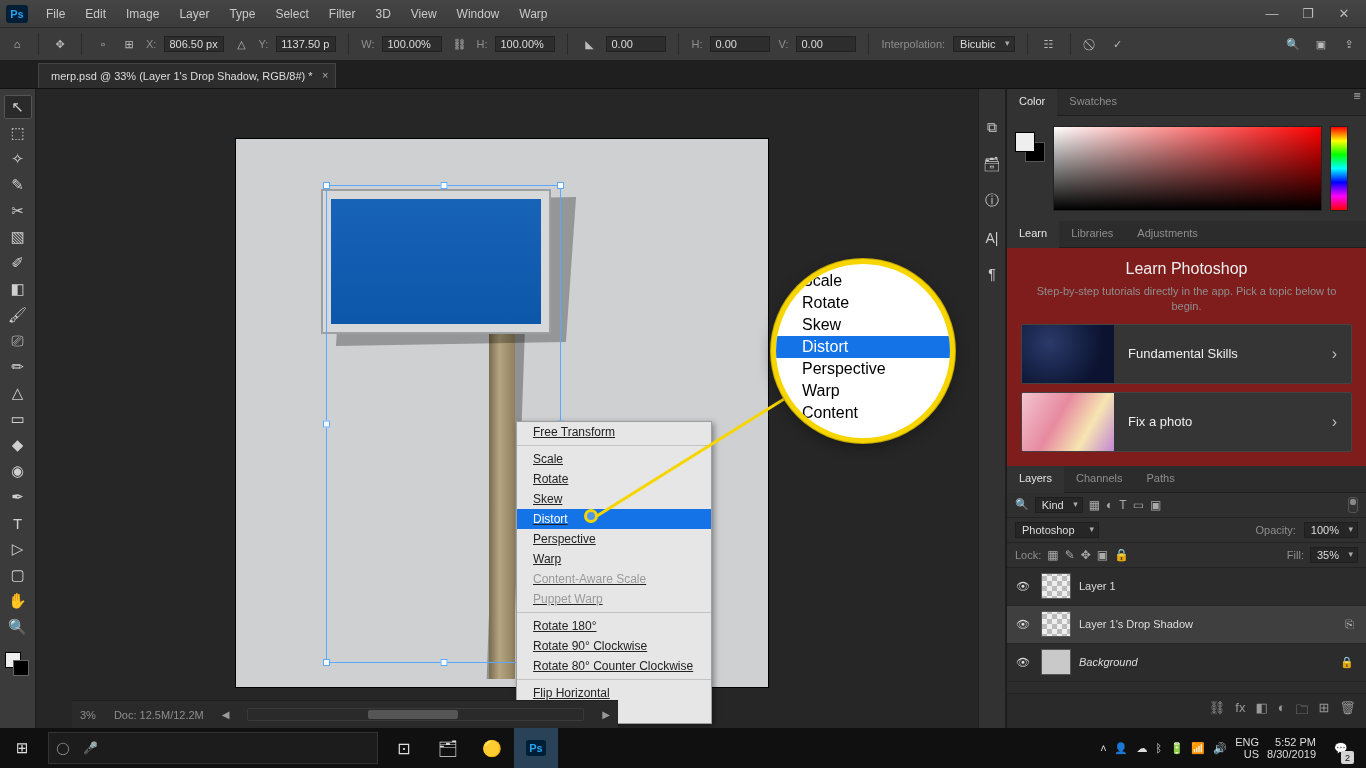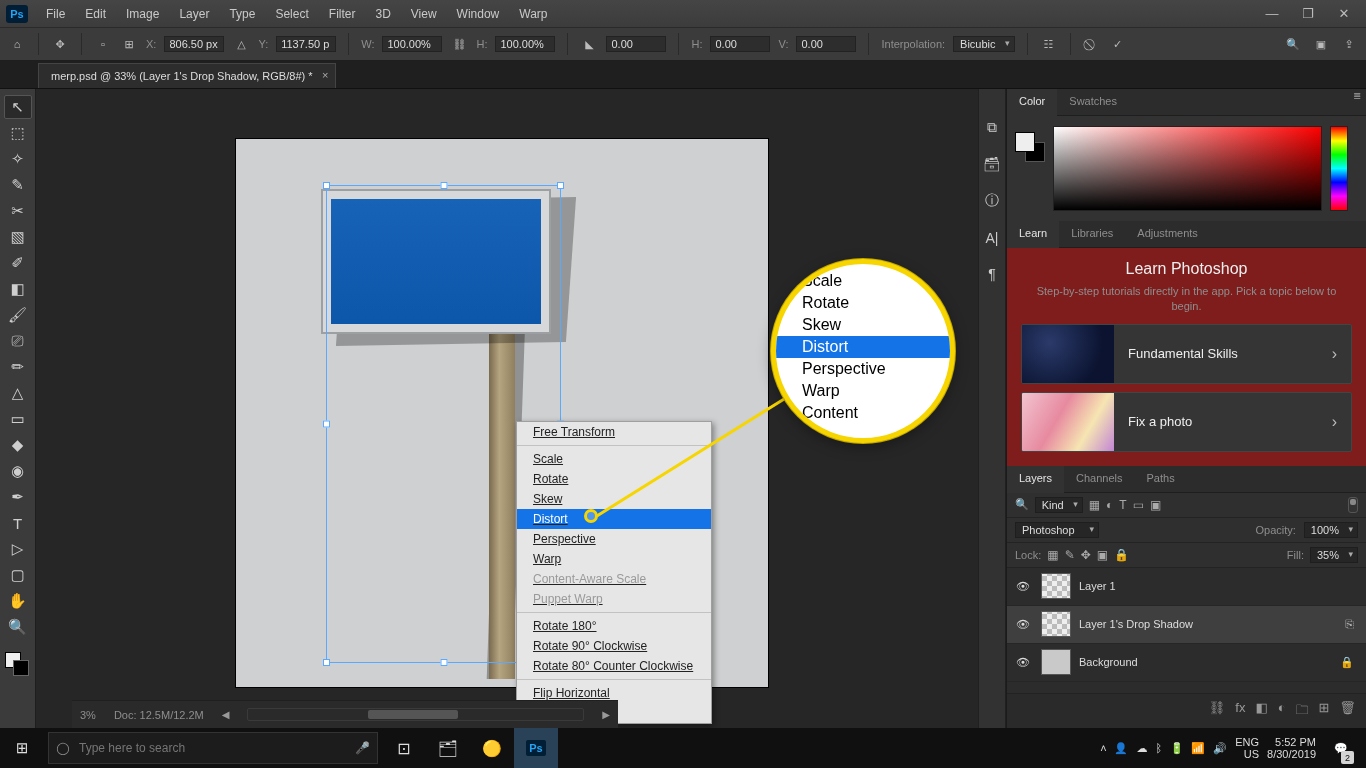--- a/index.html
+++ b/index.html
@@ -388,42 +388,41 @@
       </div>
       <div class="layer-row selected">
         <span class="eye">👁</span>
         <span class="thumb"></span>
         <span class="name">Layer 1's Drop Shadow</span>
         <span class="fx">⎘</span>
       </div>
       <div class="layer-row">
         <span class="eye">👁</span>
         <span class="thumb grey"></span>
-        <span class="name" style="">Background</span>
+        <span class="name" style="font-style:italic;">Background</span>
         <span class="lock">🔒</span>
       </div>
       <div style="flex:1;"></div>
       <div class="layers-bottom-icons">
         <span>⛓</span>
         <span>fx</span>
         <span>◧</span>
         <span>◐</span>
         <span>🗀</span>
         <span>⊞</span>
         <span>🗑</span>
       </div>
     </div>
   </div>
 </div>
 
 <div class="taskbar">
   <div class="tb-btn start">⊞</div>
   <div class="tb-search">
     <span class="o">◯</span>
-    <input placeholder="Type here to search" style="">
     <span class="mic">🎤</span>
   </div>
   <div class="tb-icons">
     <div class="app">⊡</div>
     <div class="app">🗂</div>
     <div class="app">🟡</div>
     <div class="app ps">
         <span style="background:#001e36;color:#26a4f2;font-size:11px;padding:2px 3px;border-radius:2px;font-weight:700;">Ps</span>
       </div>
   </div>

